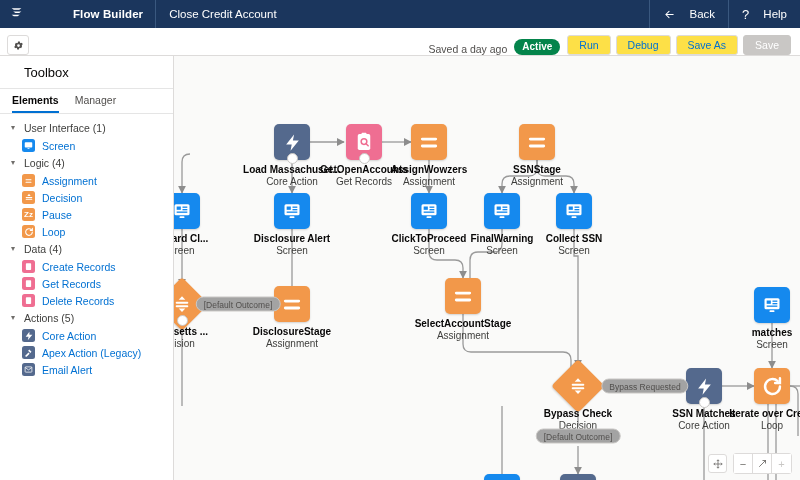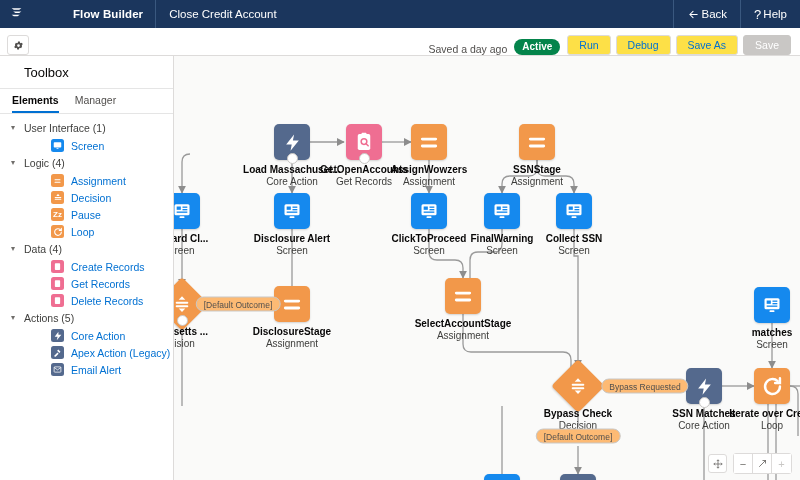--- a/index.html
+++ b/index.html
@@ -22,21 +22,21 @@
     display:flex; align-items:center; gap:7px;
     padding:0 12px 0 10px; height:28px;
     border-right:1px solid #3a587f;
   }
   .brand-title{ font-size:11.5px; font-weight:600; letter-spacing:.1px; white-space:nowrap;margin-left:43px;}
   .flow-name{
     padding:0 13px; font-size:11.5px; font-weight:400; white-space:nowrap;
   }
   .header-spacer{ flex:1; }
   .hdr-btn{
-    display:flex; align-items:center; gap:2px;
+    display:flex; align-items:center; gap:14px;
     height:28px; padding:0 13px; font-size:11.5px;
     border-left:1px solid #3a587f; color:#fff; cursor:pointer; white-space:nowrap;
   }
   .hdr-btn svg{ display:block; }
 
   
   .sub-toolbar{
     position:absolute; left:0; top:28px; width:800px; height:28px;
     background:#fff; border-bottom:1px solid #dddbda;
     display:flex; align-items:flex-end;
@@ -83,21 +83,21 @@
     padding:3px 0 3px 8px; font-size:10.5px; color:#3e3e3c; cursor:pointer;
   }
   .chev{ width:10px; text-align:center; color:#706e6b; font-size:8px; line-height:1;}
   .tb-item{
     display:flex; align-items:center; gap:7px;
     padding:2px 0 2px 22px; cursor:pointer;
   }
   .tb-item-label{ font-size:10.5px; color:#0070d2; white-space:nowrap; }
 
   .ic{ width:13px; height:13px; border-radius:2.5px; display:flex;
-       align-items:center; justify-content:center; flex:0 0 auto;margin-left:29px;}
+       align-items:center; justify-content:center; flex:0 0 auto;}
   .ic svg{ display:block; }
   .ic-screen{ background:#1589ee; }
   .ic-assign{ background:#f2984a; }
   .ic-decision{ background:#f2984a; }
   .ic-pause{ background:#f2984a; color:#fff; font-size:8px; font-weight:700;}
   .ic-loop{ background:#f2984a; }
   .ic-data{ background:#ef6e92; }
   .ic-action{ background:#54698d; }
 
   
@@ -140,21 +140,21 @@
   }
   .node .sub{
     position:absolute; left:-70px; top:34px; width:140px; text-align:center;
     font-size:10px; font-weight:400; color:#3e3e3c; line-height:12px;
     white-space:nowrap;
   }
 
   
   .pill{
     position:absolute; transform:translate(-50%,-50%);
-    background:#fdba74; border:1px solid #c9c7c5; border-radius:9px;
+    background:#a3a3a3; border:1px solid #c9c7c5; border-radius:9px;
     padding:1.5px 7px; font-size:8.5px; color:#514f4d; white-space:nowrap;
     line-height:10px;
   }
 
   
   .zoom-controls{
     position:absolute; right:8px; bottom:6px; display:flex; align-items:center; gap:6px;
     z-index:6;
   }
   .zgroup{ display:flex; background:#fff; border:1px solid #dddbda; border-radius:3px; }

